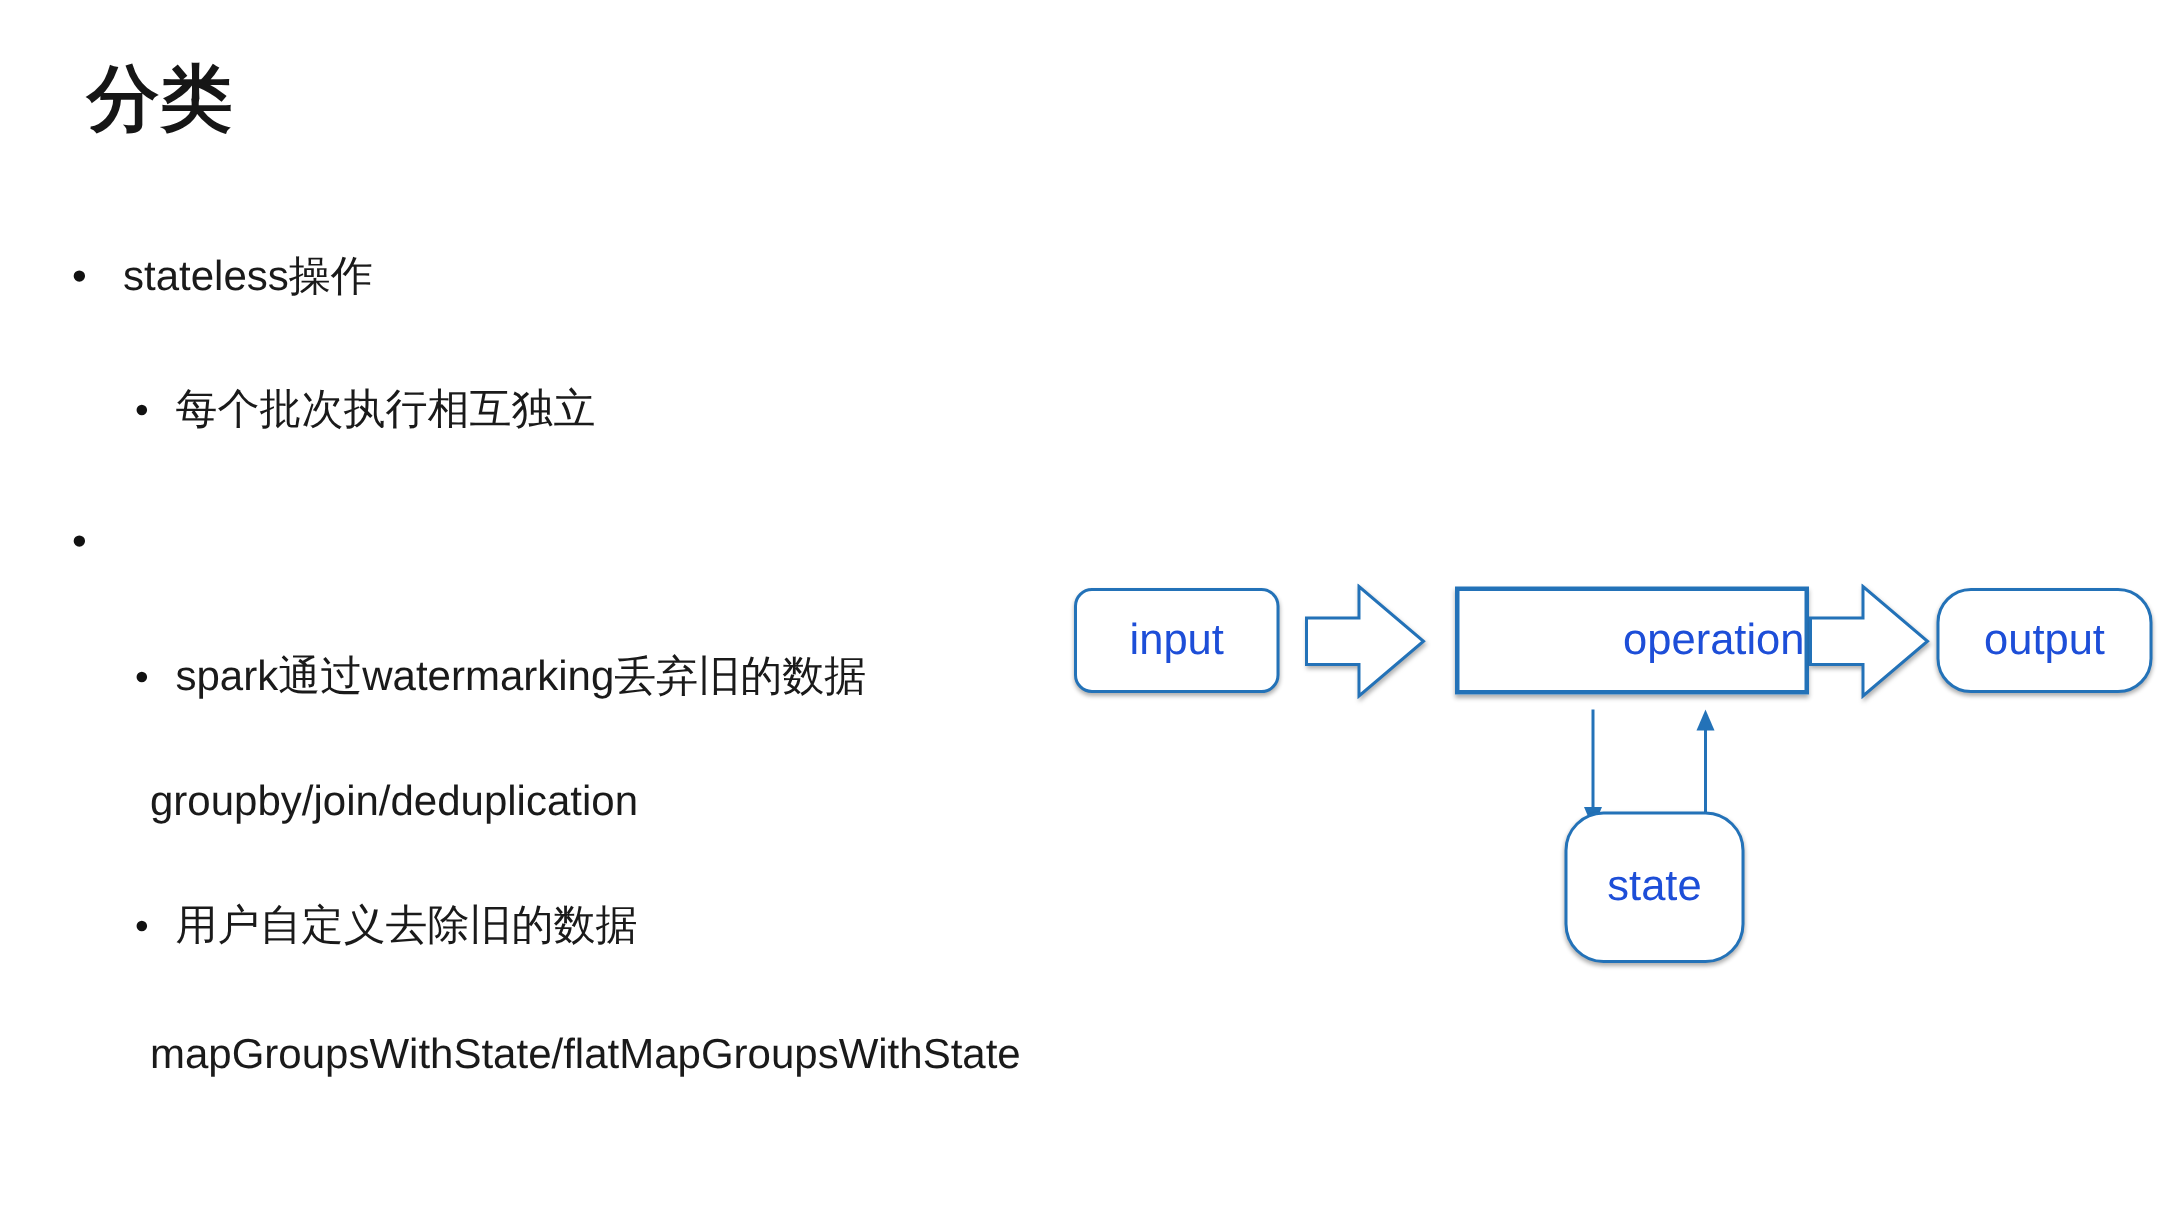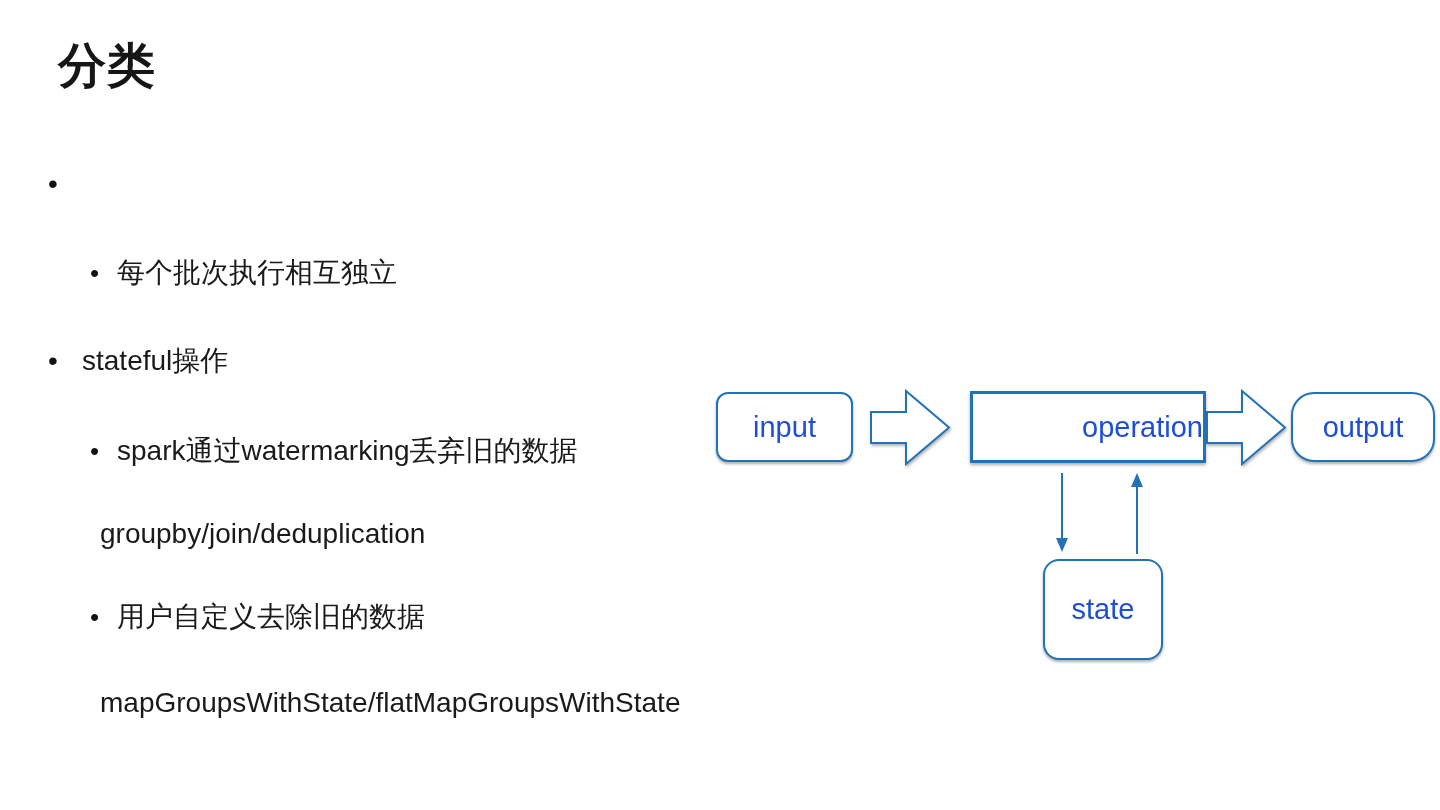--- a/index.html
+++ b/index.html
@@ -56,21 +56,21 @@
     display:flex;
     align-items:center;
     justify-content:center;
     font-size:29px;
     color:#1d4ed8;
     box-shadow:0 2px 3px rgba(0,0,0,0.32);
   }
   #n-input  {left:716px; top:392px; width:137px; height:70px;}
   #n-oper   {left:970px; top:391px; width:236px; height:72px; border-radius:0; border-width:3px;justify-content:flex-end;}
   #n-output {left:1291px;top:392px; width:144px; height:70px;border-radius:23px;}
-  #n-state  {left:1043px;top:559px; width:120px; height:101px; border-radius:16px;}
+  #n-state  {left:1043px;top:541px; width:120px; height:101px; border-radius:26px;}
 
   .blockarrow{
     position:absolute;
     width:81px;height:77px;
     filter:drop-shadow(1px 2px 1.5px rgba(0,0,0,0.3));
   }
   #arrow-1{left:870px;top:389px;}
   #arrow-2{left:1206px;top:389px;}
   .blockarrow polygon{
     fill:#ffffff;
@@ -90,28 +90,28 @@
 </head>
 <body>
 
 <div class="slide">
 
   <h1 class="title">分类</h1>
 
   <div>
     <div class="line lv1" style="top:168px">
       <span class="dot">•</span>
+      <span>stateless操作</span>
     </div>
     <div class="line lv2" style="top:257px">
       <span class="dot">•</span>
       <span>每个批次执行相互独立</span>
     </div>
     <div class="line lv1" style="top:345px">
       <span class="dot">•</span>
-      <span>stateful操作</span>
     </div>
     <div class="line lv2" style="top:435px">
       <span class="dot">•</span>
       <span>spark通过watermarking丢弃旧的数据</span>
     </div>
     <div class="line lv3" style="top:518px">
       <span>groupby/join/deduplication</span>
     </div>
     <div class="line lv2" style="top:601px">
       <span class="dot">•</span>

